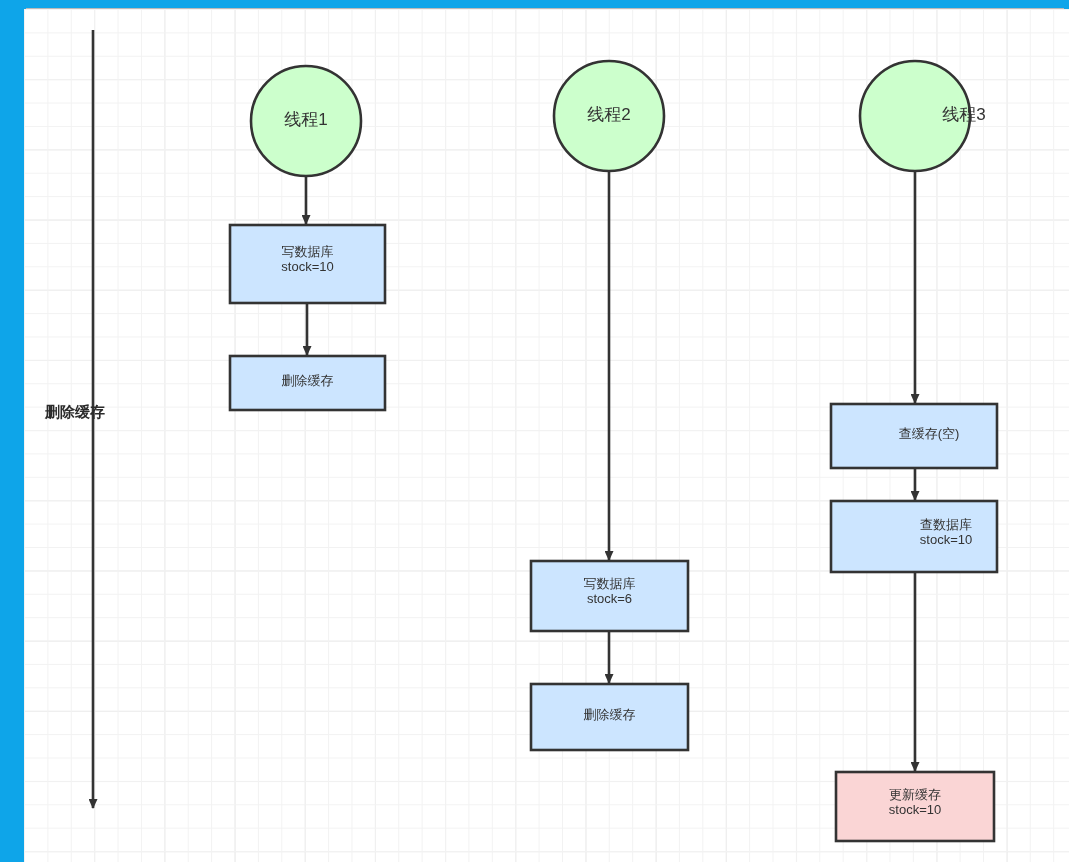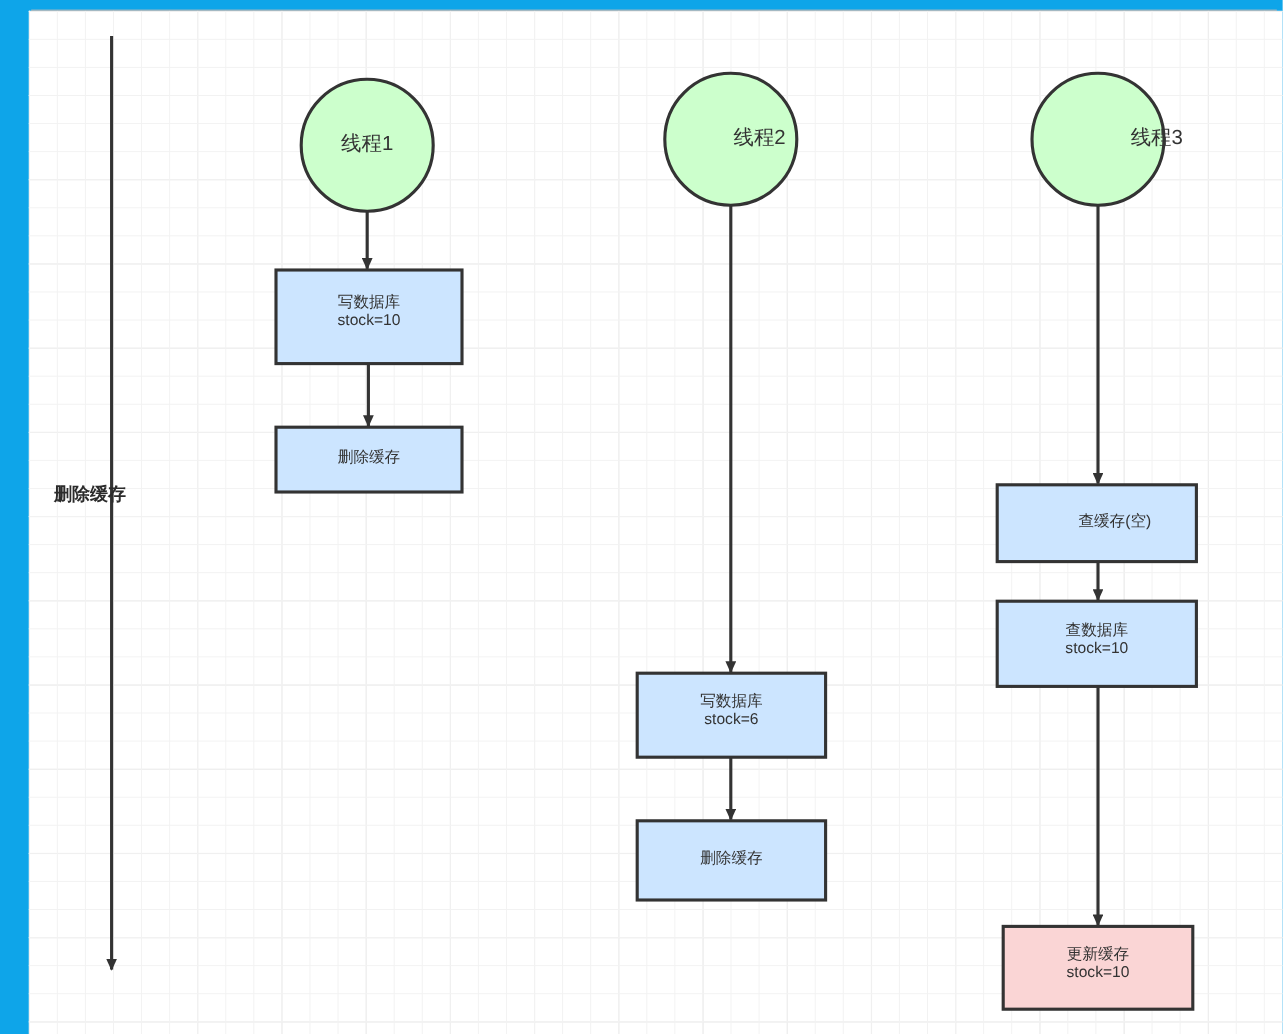--- a/index.html
+++ b/index.html
@@ -113,27 +113,27 @@
     <g id="svg-timeline">
         <line x1="93" y1="30" x2="93" y2="808" stroke="#333333" stroke-width="2.6" marker-end="url(#arrowhead)"></line>
       </g>
   </svg>
 
   <div id="labels">
       <div class="node-label circle-label" style="left: 251px; top: 110px; width: 110px;">线程1</div>
       <div class="node-label box-label" style="left: 230px; top: 244px; width: 155px;">写数据库
 stock=10</div>
       <div class="node-label box-label" style="left: 230px; top: 373px; width: 155px;">删除缓存</div>
-      <div class="node-label circle-label" style="left: 554px; top: 105px; width: 110px; padding-left: 24px;">线程2</div>
+      <div class="node-label circle-label" style="left: 554px; top: 105px; width: 110px;">线程2</div>
       <div class="node-label box-label" style="left: 531px; top: 576px; width: 157px;">写数据库
 stock=6</div>
       <div class="node-label box-label" style="left: 531px; top: 707px; width: 157px;">删除缓存</div>
       <div class="node-label circle-label" style="left: 900px; top: 105px; width: 128px;">线程3</div>
       <div class="node-label box-label" style="left: 831px; top: 426px; width: 196px; text-align: center;">查缓存(空)</div>
-      <div class="node-label box-label" style="left: 831px; top: 516.5px; width: 166px;">查数据库
+      <div class="node-label box-label" style="left: 831px; top: 516.5px; width: 166px; padding-left: 32px;">查数据库
 stock=10</div>
       <div class="node-label box-label" style="left: 836px; top: 786.5px; width: 158px;">更新缓存
 stock=10</div>
     </div>
 
   <div class="axis-label" style="left: 45px; top: 403px;">删除缓存</div>
 
 </div>
 
 </body></html>

